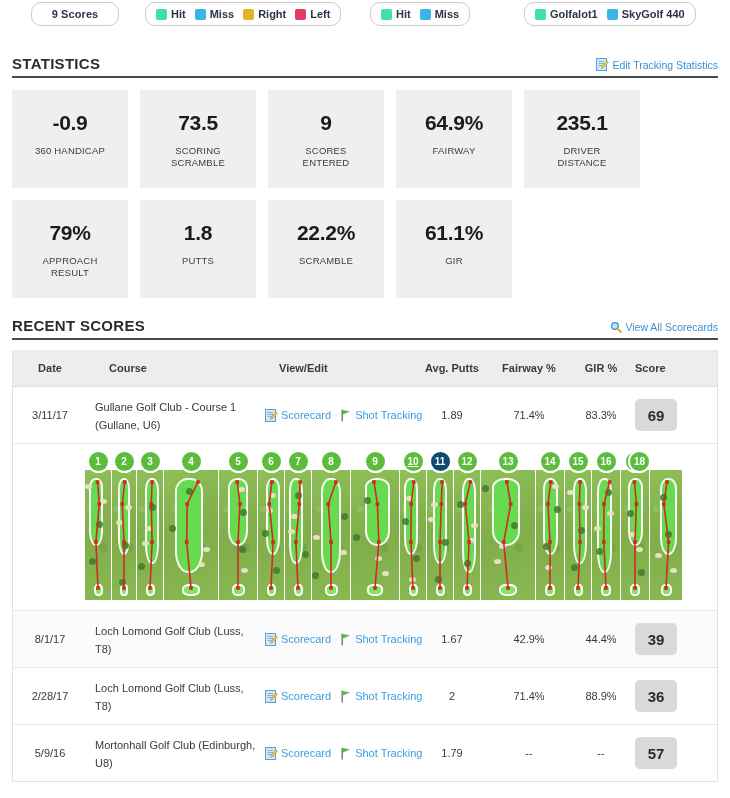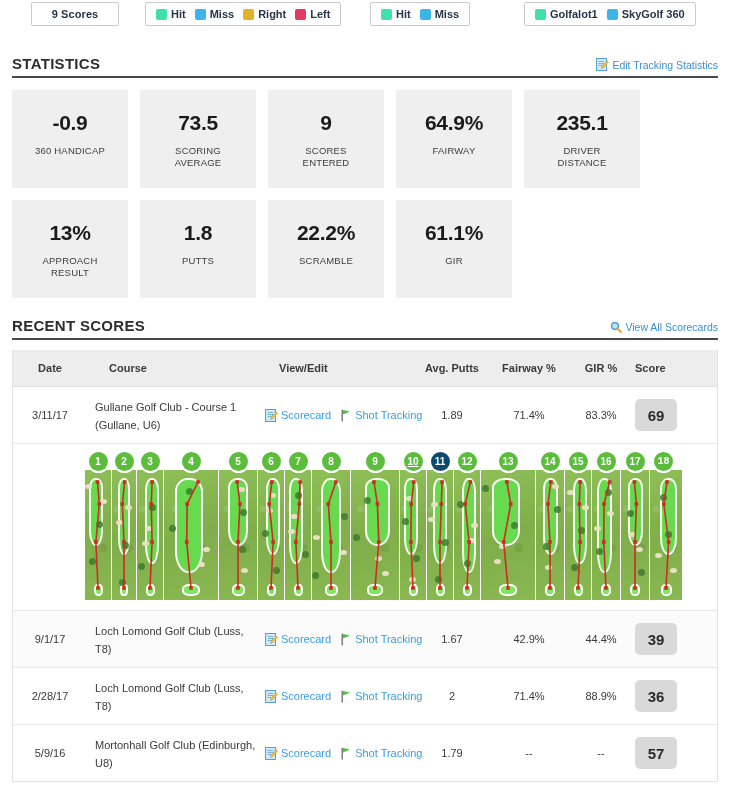--- a/index.html
+++ b/index.html
@@ -21,21 +21,21 @@
     height: 28px;
     position: relative;
     margin-top: 2px;
   }
   .chip {
     position: absolute;
     top: 0;
     height: 24px;
     box-sizing: border-box;
     border: 1px solid #cccccc;
-    border-radius: 2px;
+    border-radius: 10px;
     background: #ffffff;
     display: flex;
     align-items: center;
     padding: 0 10px;
     white-space: nowrap;
   }
   .chip-label {
     font-size: 11px;
     color: #28344a;
     font-weight: 600;
@@ -337,21 +337,21 @@
     </span>
   </div>
 
   <div class="chip chip-src">
     <span class="lg-item">
       <span class="sw" style="background:#3fe0a9"></span>
       <span class="lg-text">Golfalot1</span>
     </span>
     <span class="lg-item">
       <span class="sw" style="background:#3cb4e8"></span>
-      <span class="lg-text">SkyGolf 360</span>
+      <span class="lg-text">SkyGolf 440</span>
     </span>
   </div>
 </div>
 
 <div class="section" style="margin-top:18px;">
   <div class="sec-head">
     <div class="sec-title">STATISTICS</div>
     <div class="sec-link">
       <span class="icon-note">
         <svg viewBox="0 0 13 13" width="13" height="13">
@@ -370,41 +370,41 @@
 
 <div class="stats-wrap">
   <div class="stat-row">
     <div class="tile">
       <div class="tile-value">-0.9</div>
       <div class="tile-label">360 HANDICAP</div>
     </div>
     <div class="tile">
       <div class="tile-value">73.5</div>
       <div class="tile-label">SCORING
-AVERAGE</div>
+SCRAMBLE</div>
     </div>
     <div class="tile">
       <div class="tile-value">9</div>
       <div class="tile-label">SCORES
 ENTERED</div>
     </div>
     <div class="tile">
       <div class="tile-value">64.9%</div>
       <div class="tile-label">FAIRWAY</div>
     </div>
     <div class="tile">
       <div class="tile-value">235.1</div>
       <div class="tile-label">DRIVER
 DISTANCE</div>
     </div>
   </div>
 
   <div class="stat-row">
     <div class="tile">
-      <div class="tile-value">13%</div>
+      <div class="tile-value">79%</div>
       <div class="tile-label">APPROACH
 RESULT</div>
     </div>
     <div class="tile">
       <div class="tile-value">1.8</div>
       <div class="tile-label">PUTTS</div>
     </div>
     <div class="tile">
       <div class="tile-value">22.2%</div>
       <div class="tile-label">SCRAMBLE</div>
@@ -782,26 +782,26 @@
           <div class="tree" style="left: 15px; top: 61px;"></div>
           <div class="bunker" style="left: 20px; top: 98px;"></div>
           <svg class="shotline" viewBox="0 0 32 130" width="32" height="130">
             <polyline points="16.0,118 18.6,72 13.8,34 17.0,12" fill="none" stroke="#cf2a23" stroke-width="1.6"></polyline>
             <rect x="14.2" y="116.2" width="3.6" height="3.6" fill="#cf2a23"></rect>
             <rect x="16.8" y="70.2" width="3.6" height="3.6" fill="#cf2a23"></rect>
             <rect x="12.0" y="32.2" width="3.6" height="3.6" fill="#cf2a23"></rect>
             <rect x="15.2" y="10.2" width="3.6" height="3.6" fill="#cf2a23"></rect>
           </svg>
         </div>
-        <div class="hole-badge" style="background: rgb(92, 189, 60); left: 569px; font-family: Liberation Mono, monospace;">18</div>
+        <div class="hole-badge" style="background: rgb(92, 189, 60); left: 545px;">18</div>
       </div>
   </div>
 
   <div class="row alt">
-    <div class="c-date cell-txt">9/1/17</div>
+    <div class="c-date cell-txt">8/1/17</div>
     <div class="c-course">
       <span class="course-txt">Loch Lomond Golf Club (Luss, T8)</span>
     </div>
     <div class="c-view">
       <div class="view-links">
         <span class="vlink">
           <span class="icon-note">
             <svg viewBox="0 0 13 13" width="13" height="13">
               <rect x="0.5" y="0.5" width="10" height="12" fill="#cfe8fa" stroke="#5a9fd4"></rect>
               <line x1="2.5" y1="3.5" x2="8" y2="3.5" stroke="#7fb4da"></line>

